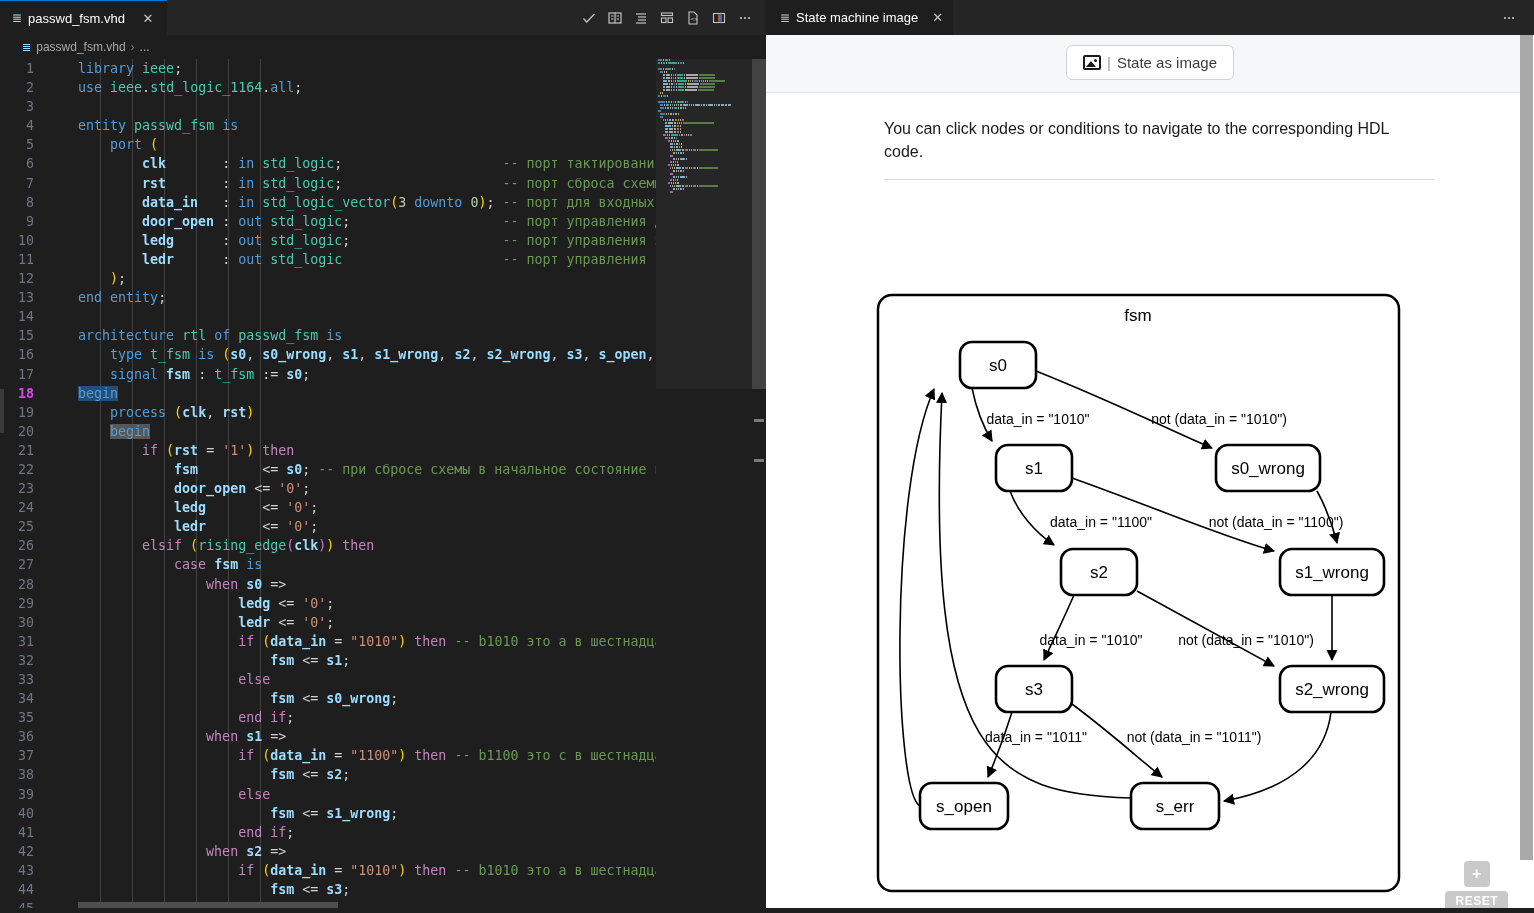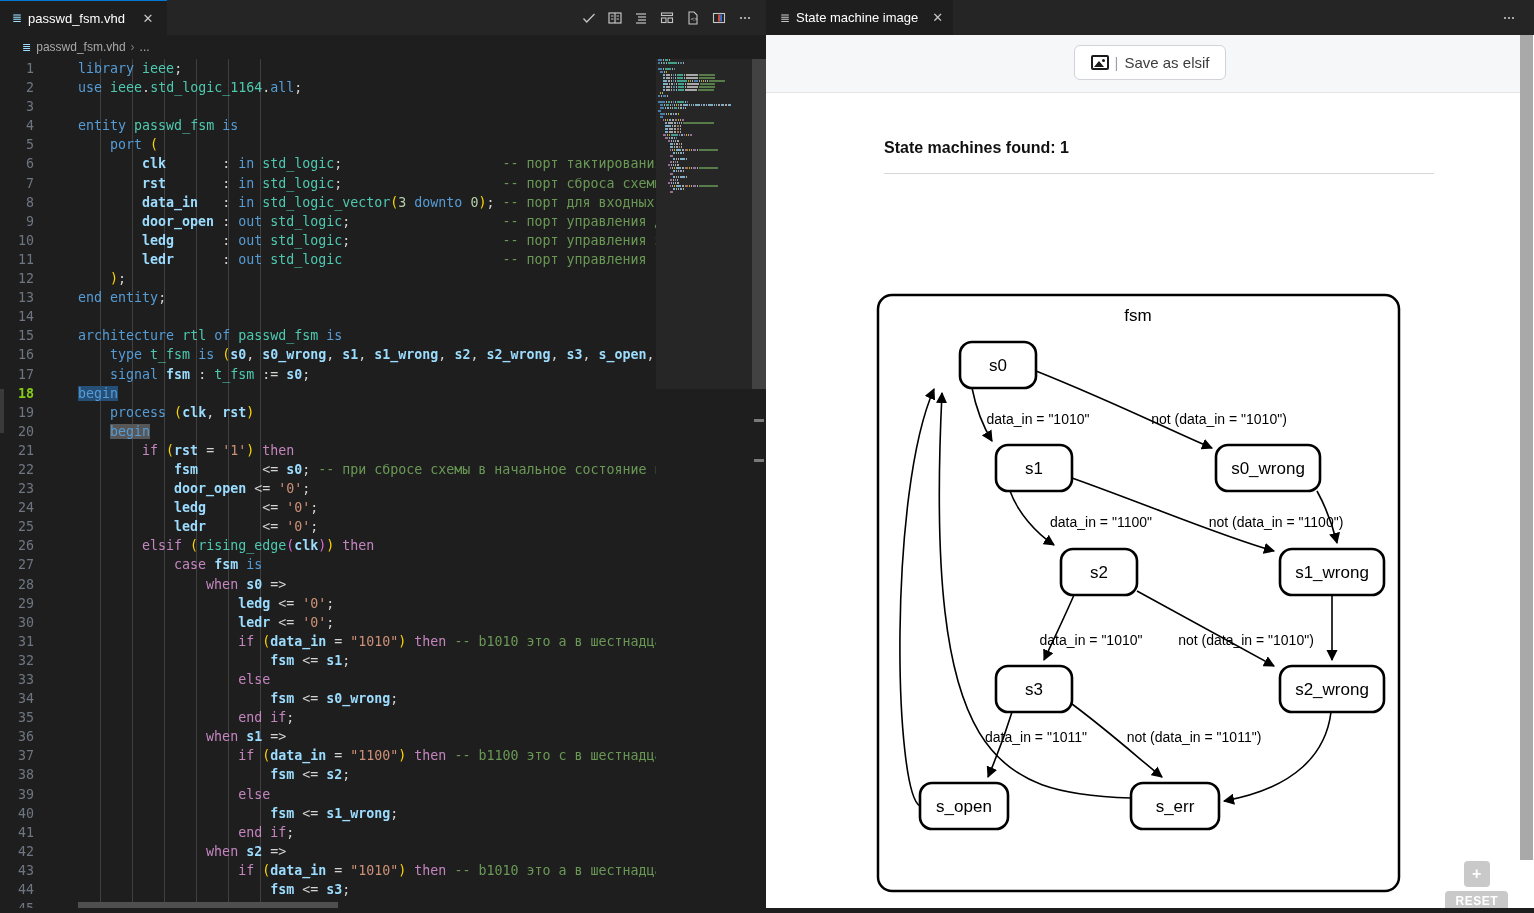--- a/index.html
+++ b/index.html
@@ -74,21 +74,21 @@
   }
   .ln {
     display: flex; height: 19.1px; align-items: center;
     position: relative;
   }
   .ln .num {
     width: 54px; text-align: right; padding-right: 20px;
     color: #6e7681; flex: 0 0 54px; font-size: 13.3px;
     user-select: none;
   }
-  .ln.active .num { color: #84cc16; font-weight: bold; text-align: right; }
+  .ln.active .num { color: #d946ef; font-weight: bold; text-align: right; }
   .ln .txt { flex: 1; position: relative; }
   .guides {
     position: absolute; left: 54px; top: 0; bottom: 0; right: 0;
     pointer-events: none;
   }
   .guide {
     position: absolute; top: 0; bottom: 0; width: 1px; background: #404040;
   }
 
   
@@ -728,26 +728,26 @@
             </svg>
         </span>
       </div>
     </div>
 
     <div class="v-body">
       <div class="v-toolbar">
         <div class="save-btn">
           <span class="img-icon"></span>
           <span class="pipe">|</span>
-          <span>Save as elsif</span>
+          <span>State as image</span>
         </div>
       </div>
 
       <div class="v-content">
-        <div class="v-found">State machines found: 1</div>
+        <div class="v-hint">You can click nodes or conditions to navigate to the corresponding HDL code.</div>
         <div class="v-rule"></div>
 
         <div class="diagram-wrap">
           <svg id="fsm-svg" width="525" height="600" viewBox="0 0 525 600">
             <defs>
               <marker id="arr" viewBox="0 0 10 10" refX="9" refY="5" markerWidth="7" markerHeight="7" orient="auto-start-reverse">
                 <path d="M 0 0 L 10 5 L 0 10 z" fill="#000"></path>
               </marker>
             </defs>
             <rect x="2" y="2" width="521" height="596" rx="14" ry="14" fill="#fff" stroke="#000" stroke-width="2.5"></rect>

